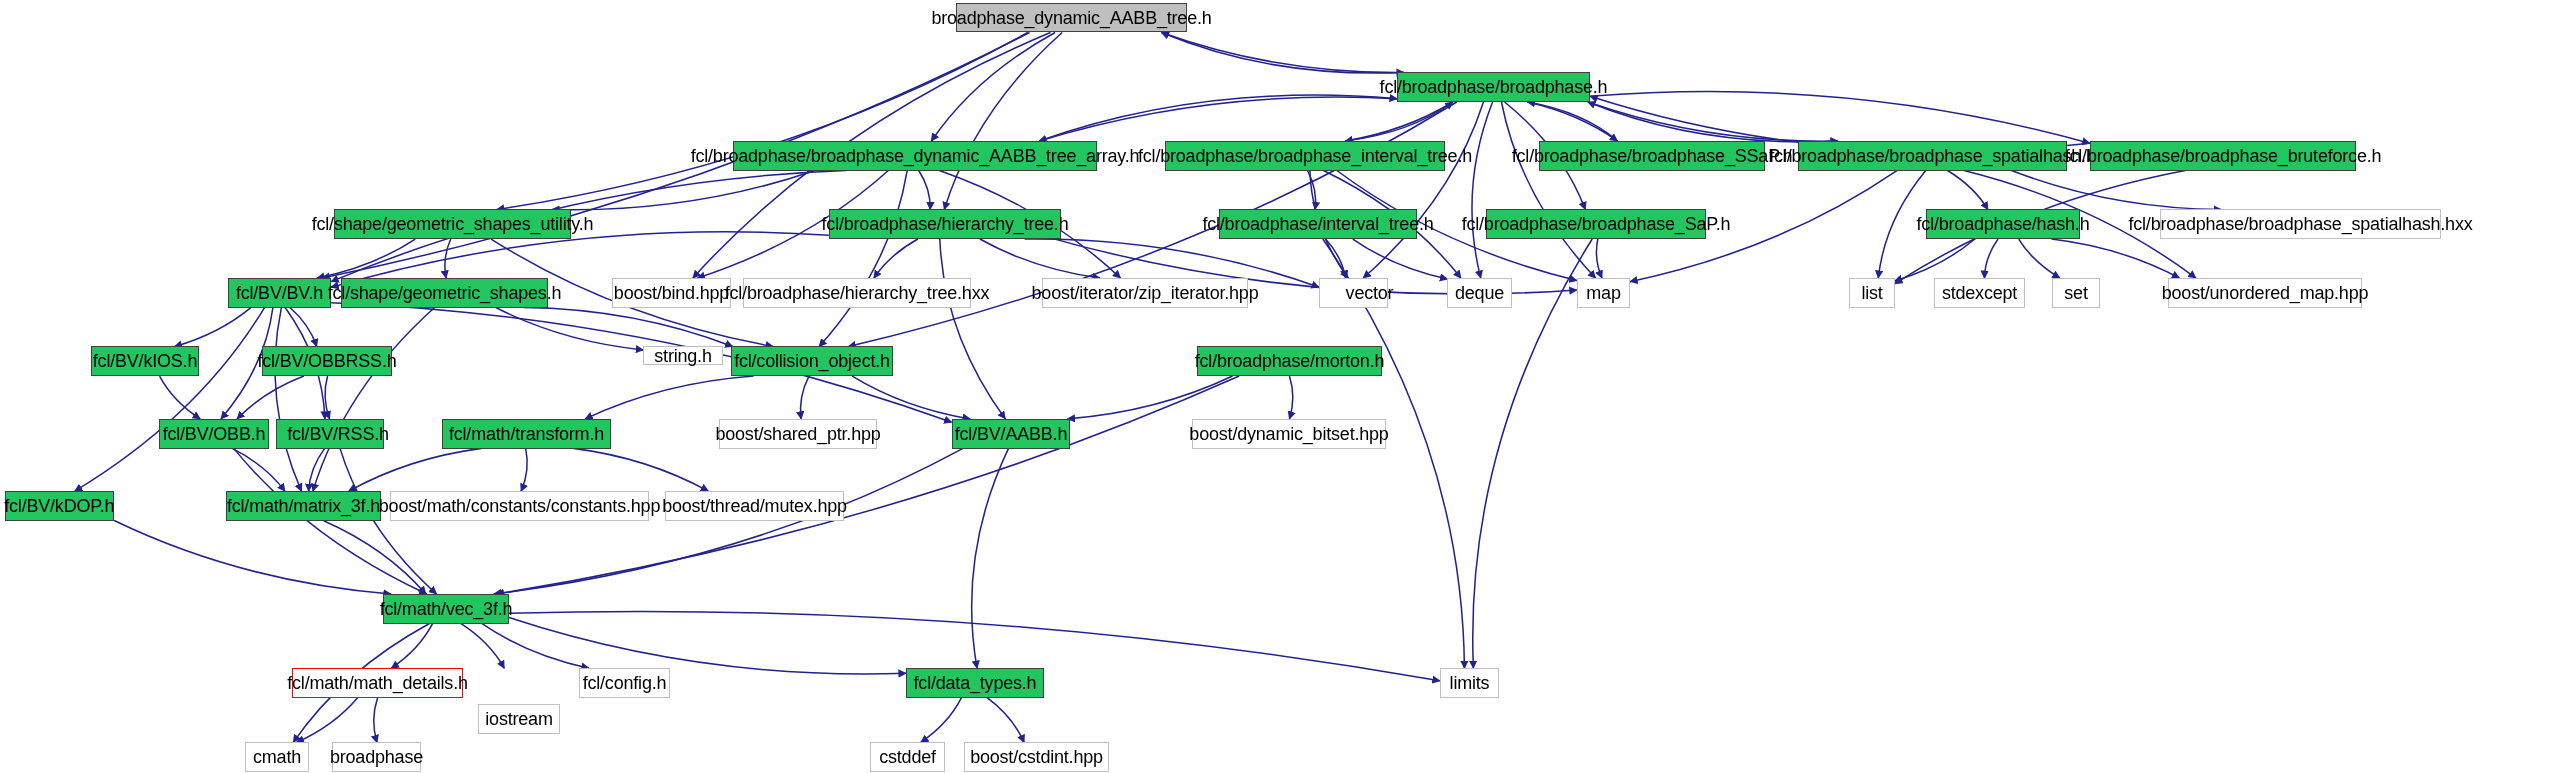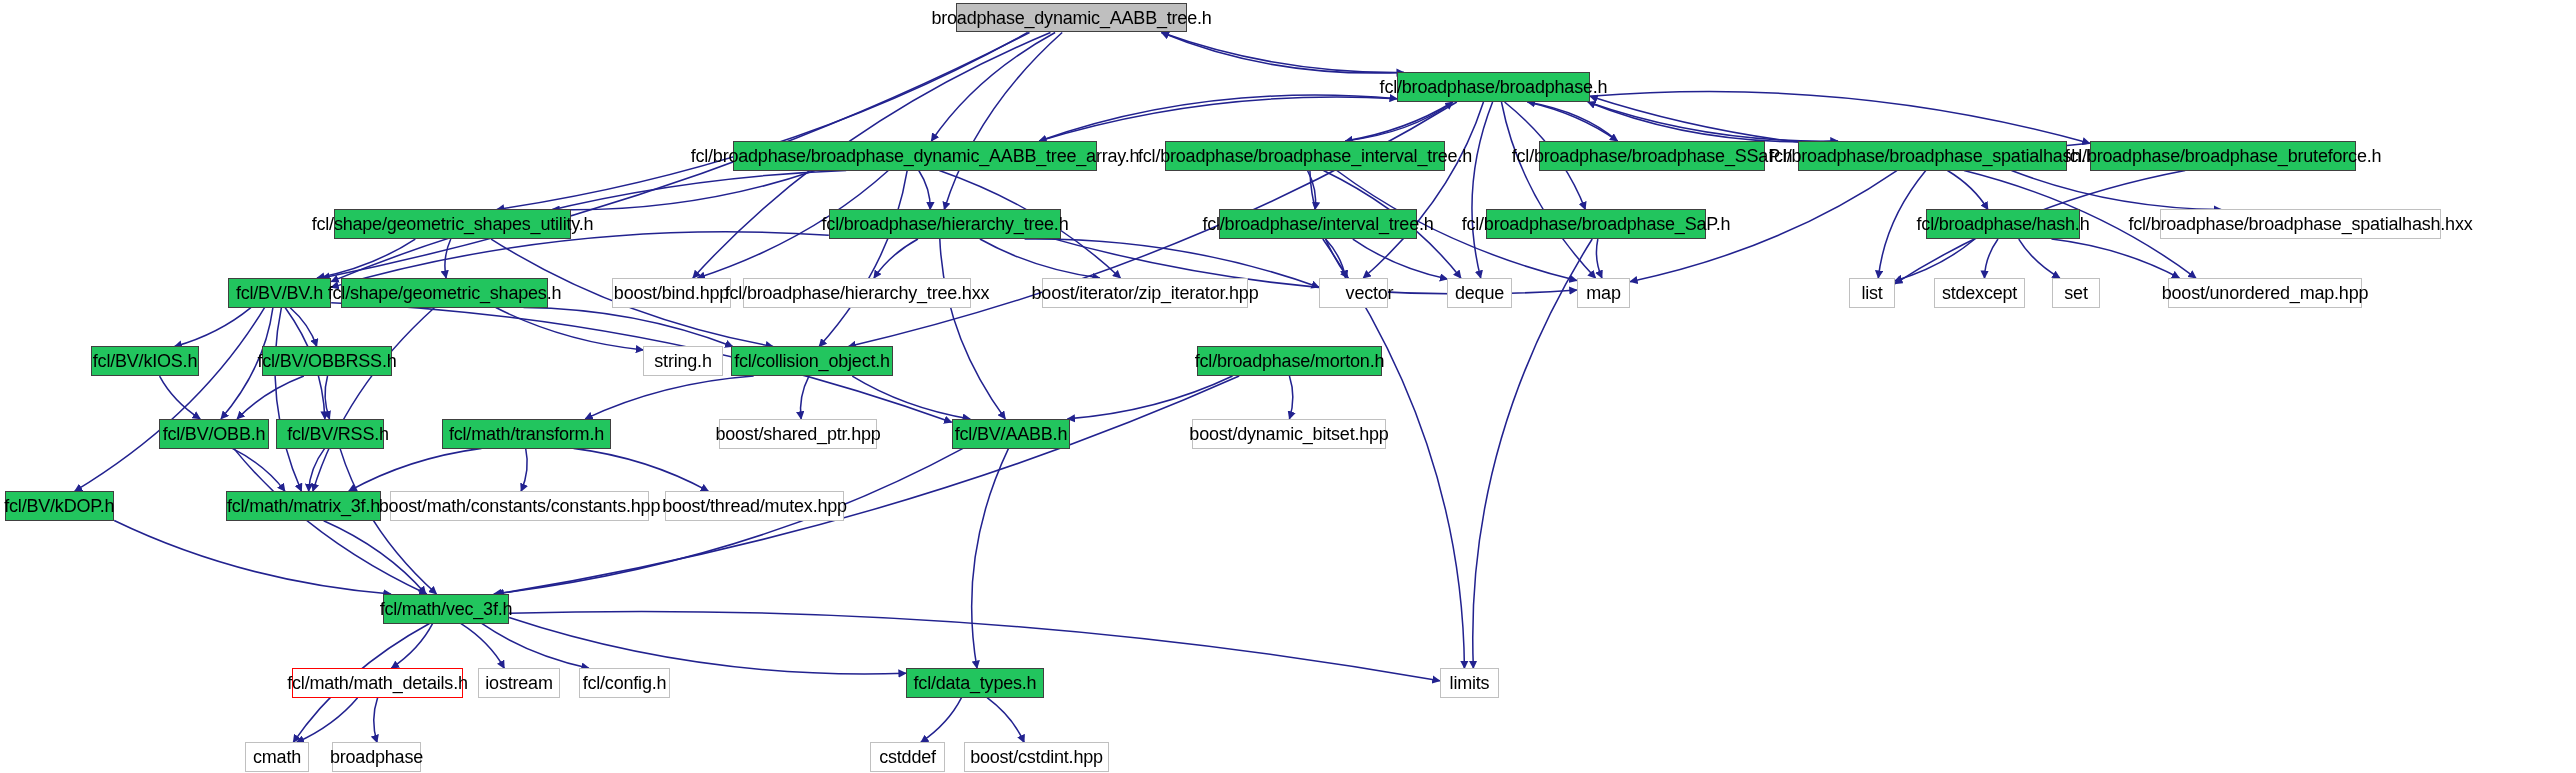--- a/index.html
+++ b/index.html
@@ -252,21 +252,21 @@
       </div>
       <div class="gnode system" style="left: 2131px; top: 278px; width: 194px; height: 29.5px; margin-left: 37px;">
         <span class="lbl">boost/unordered_map.hpp</span>
       </div>
       <div class="gnode local" style="left: 91px; top: 346px; width: 108px; height: 29.5px;">
         <span class="lbl">fcl/BV/kIOS.h</span>
       </div>
       <div class="gnode local" style="left: 262px; top: 346px; width: 130px; height: 29.5px;">
         <span class="lbl">fcl/BV/OBBRSS.h</span>
       </div>
-      <div class="gnode system" style="left: 643px; top: 346px; width: 80px; height: 30px;">
+      <div class="gnode system" style="left: 643px; top: 346px; width: 80px; height: 19px;">
         <span class="lbl">string.h</span>
       </div>
       <div class="gnode local" style="left: 731px; top: 346px; width: 162px; height: 29.5px;">
         <span class="lbl">fcl/collision_object.h</span>
       </div>
       <div class="gnode local" style="left: 1197px; top: 346px; width: 185px; height: 29.5px;">
         <span class="lbl">fcl/broadphase/morton.h</span>
       </div>
       <div class="gnode local" style="left: 159px; top: 419px; width: 110px; height: 29.5px;">
         <span class="lbl">fcl/BV/OBB.h</span>
@@ -297,21 +297,21 @@
       </div>
       <div class="gnode system" style="left: 665px; top: 491px; width: 179px; height: 29.5px;">
         <span class="lbl">boost/thread/mutex.hpp</span>
       </div>
       <div class="gnode local" style="left: 383px; top: 594px; width: 126px; height: 29.5px;">
         <span class="lbl">fcl/math/vec_3f.h</span>
       </div>
       <div class="gnode hot" style="left: 292px; top: 668px; width: 171px; height: 29.5px;">
         <span class="lbl">fcl/math/math_details.h</span>
       </div>
-      <div class="gnode system" style="left: 478px; top: 668px; width: 82px; height: 29.5px;">
+      <div class="gnode system" style="left: 478px; top: 704px; width: 82px; height: 29.5px;">
         <span class="lbl">iostream</span>
       </div>
       <div class="gnode system" style="left: 579px; top: 668px; width: 91px; height: 29.5px;">
         <span class="lbl">fcl/config.h</span>
       </div>
       <div class="gnode local" style="left: 906px; top: 668px; width: 138px; height: 29.5px;">
         <span class="lbl">fcl/data_types.h</span>
       </div>
       <div class="gnode system" style="left: 1440px; top: 668px; width: 59px; height: 29.5px;">
         <span class="lbl">limits</span>

